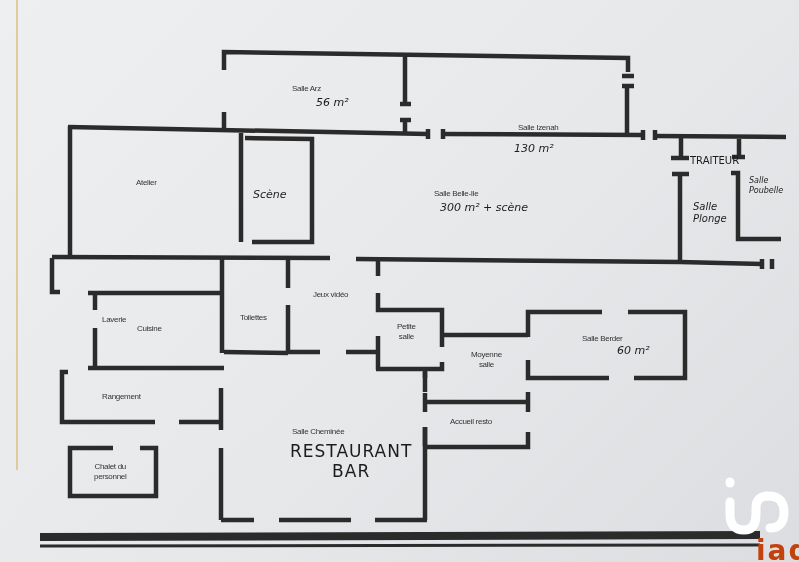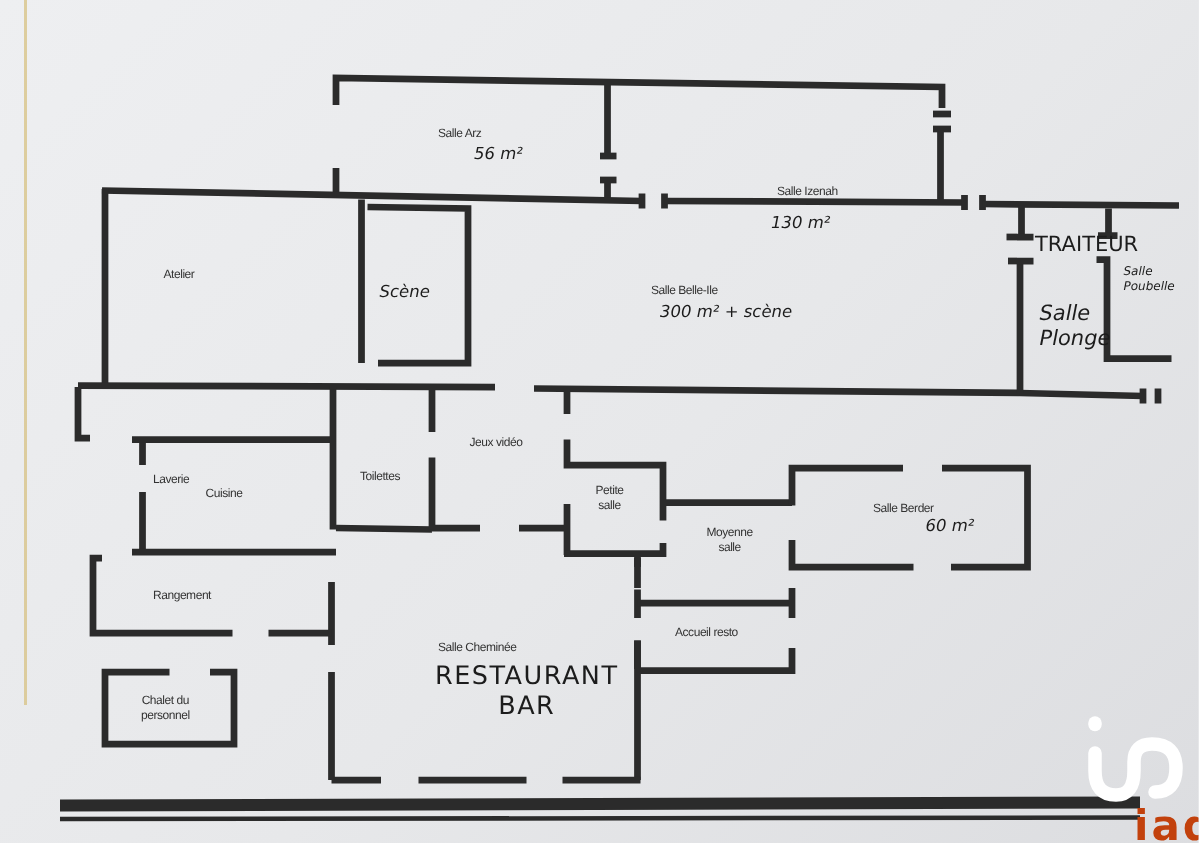--- a/index.html
+++ b/index.html
@@ -2,21 +2,21 @@
 <html><head>
 <meta charset="utf-8">
 <style>
   html,body{margin:0;padding:0;}
   body{width:799px;height:562px;overflow:hidden;background:#e9eaec;position:relative;font-family:"Liberation Sans",sans-serif;}
   #paper{position:absolute;left:0;top:0;width:799px;height:562px;background:linear-gradient(135deg,#eeeff1 0%,#e7e8ea 55%,#dcdde0 100%);}
   #margin-line{position:absolute;left:16px;top:0;width:2px;height:470px;background:#d8c48a;opacity:.8;}
   svg#plan{position:absolute;left:0;top:0;}
   .lbl{position:absolute;color:#333;font-family:"Liberation Sans",sans-serif;font-size:8px;letter-spacing:-0.3px;text-align:center;white-space:nowrap;line-height:1.3;}
   .hand{position:absolute;color:#1c1c1c;font-family:"DejaVu Sans",sans-serif;font-size:11px;text-align:center;white-space:nowrap;line-height:1.2;font-style:italic;}
-  .hand.sm{font-size:14px;}
+  .hand.sm{font-size:10px;}
   .hand.lg{font-size:17px;letter-spacing:1px;}
   #logo{position:absolute;left:712px;top:474px;width:84px;height:86px;}
   #logo .iad{position:absolute;left:44px;top:60px;color:#c2410c;font-family:"DejaVu Sans",sans-serif;font-weight:bold;font-size:28px;letter-spacing:2px;}
 </style>
 </head>
 <body>
 
 <div id="paper"></div>
 <div id="margin-line"></div>
 
@@ -108,21 +108,21 @@
     <line x1="40" y1="546" x2="760" y2="545" stroke-width="3"></line>
   </g>
 </svg>
 
 <div class="lbl" style="left:292px;top:84px;">Salle Arz</div>
 <div class="hand" style="left:316px;top:96px;">56 m²</div>
 
 <div class="lbl" style="left:518px;top:88px;margin-top:35px;">Salle Izenah</div>
 <div class="hand" style="left:514px;top:101px;margin-top:41px;">130 m²</div>
 
-<div class="lbl" style="left:109px;top:178px;">Atelier</div>
+<div class="lbl" style="left:136px;top:178px;">Atelier</div>
 
 <div class="hand" style="left:253px;top:188px;">Scène</div>
 
 <div class="lbl" style="left:434px;top:189px;">Salle Belle-Ile</div>
 <div class="hand" style="left:440px;top:201px;">300 m² + scène</div>
 
 <div class="hand sm" style="left:690px;top:155px;font-style:normal;">TRAITEUR</div>
 
 <div class="hand sm" style="left:693px;top:201px;text-align:left;">
   <div>Salle</div>

